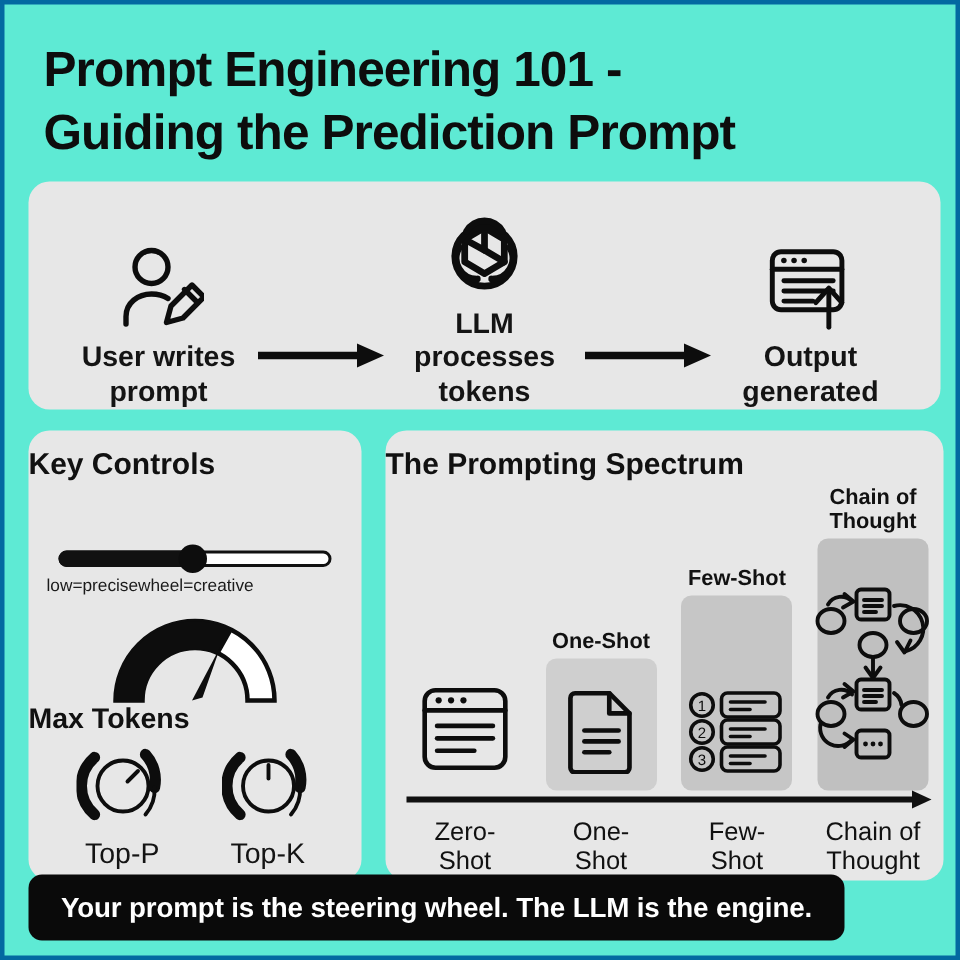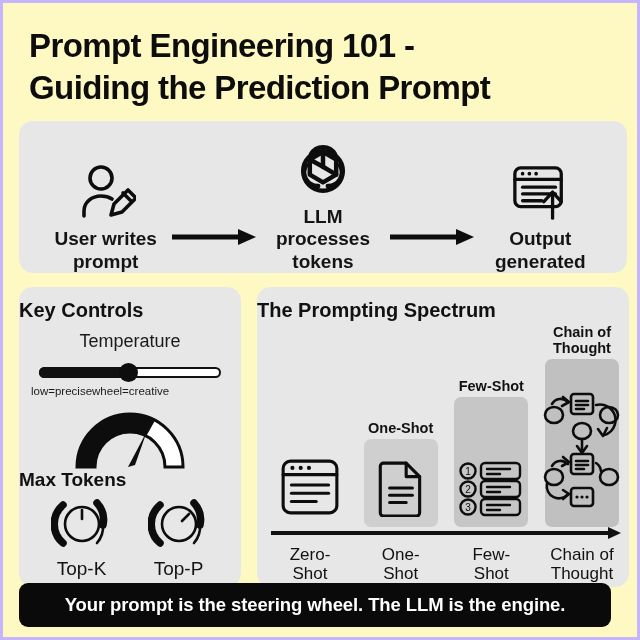--- a/index.html
+++ b/index.html
@@ -4,22 +4,22 @@
 <style>
   html, body {
     margin: 0;
     padding: 0;
     background: #ffffff;
   }
   .page {
     position: relative;
     width: 640px;
     height: 640px;
-    background: #fef9c3;
-    border: 3px solid #c4b5fd;
+    background: #5eead4;
+    border: 3px solid #0369a1;
     box-sizing: border-box;
     font-family: "Liberation Sans", sans-serif;
     color: #111111;
     overflow: hidden;
     padding-left: 12px;
   }
 
   
   .title-block {
     position: absolute;
@@ -286,21 +286,21 @@
     font-weight: normal;
     line-height: 1.14;
     color: #111111;
   }
 
   
   #footer-banner {
     position: absolute;
     left: 16px;
     bottom: 10px;
-    width: 592px;
+    width: 544px;
     height: 44px;
     background: #0a0a0a;
     border-radius: 9px;
     display: flex;
     align-items: center;
     justify-content: center;
   }
   .footer-text {
     color: #ffffff;
     font-size: 18.5px;
@@ -379,21 +379,20 @@
           </svg>
         </div>
         <div class="flow-label">Output<br>generated</div>
       </div>
 
     </div>
   </div>
 
   <div class="panel" id="controls-panel">
     <div class="panel-title">Key Controls</div>
-    <div class="ctl-sub">Temperature</div>
 
     <div class="slider-wrap">
       <div class="slider-track"></div>
       <div class="slider-fill"></div>
       <div class="slider-thumb"></div>
     </div>
 
     <div class="slider-ends">
       <span>low=precise</span>
       <span>wheel=creative</span>
@@ -403,43 +402,43 @@
       <svg width="126" height="68" viewBox="0 0 126 68">
         <path d="M10 62 A53 53 0 0 1 116 62 L98 62 A35 35 0 0 0 28 62 Z" fill="#ffffff" stroke="#0d0d0d" stroke-width="3"></path>
         <path d="M10 62 A53 53 0 0 1 88 15.5 L79 31.5 A35 35 0 0 0 28 62 Z" fill="#0d0d0d"></path>
         <path d="M61 62 L80 26 L68 60 Z" fill="#0d0d0d"></path>
       </svg>
     </div>
 
     <div class="gauge-label">Max Tokens</div>
 
     <div class="knob-row">
+      <div class="knob-item">
+        <span>
+          <svg width="62" height="58" viewBox="0 0 62 58" fill="none" stroke="#0d0d0d" stroke-linecap="round">
+            <circle cx="31" cy="29" r="17" stroke-width="2.6"></circle>
+            <path d="M12 10 A25 25 0 0 0 12 48" stroke-width="7.5"></path>
+            <path d="M46 8 A25 25 0 0 1 52 30" stroke-width="7.5"></path>
+            <path d="M52 30 A25 25 0 0 1 46 48" stroke-width="2.6"></path>
+            <line x1="41" y1="19" x2="34" y2="26" stroke-width="2.6"></line>
+          </svg>
+        </span>
+        <span class="knob-label">Top-P</span>
+      </div>
       <div class="knob-item">
         <span>
           <svg width="62" height="58" viewBox="0 0 62 58" fill="none" stroke="#0d0d0d" stroke-linecap="round">
             <circle cx="31" cy="29" r="17" stroke-width="2.6"></circle>
             <path d="M12 10 A25 25 0 0 0 12 48" stroke-width="7.5"></path>
             <path d="M46 8 A25 25 0 0 1 52 30" stroke-width="7.5"></path>
             <path d="M52 30 A25 25 0 0 1 46 48" stroke-width="2.6"></path>
             <line x1="31" y1="15" x2="31" y2="24" stroke-width="2.6"></line>
           </svg>
         </span>
         <span class="knob-label">Top-K</span>
-      </div>
-      <div class="knob-item">
-        <span>
-          <svg width="62" height="58" viewBox="0 0 62 58" fill="none" stroke="#0d0d0d" stroke-linecap="round">
-            <circle cx="31" cy="29" r="17" stroke-width="2.6"></circle>
-            <path d="M12 10 A25 25 0 0 0 12 48" stroke-width="7.5"></path>
-            <path d="M46 8 A25 25 0 0 1 52 30" stroke-width="7.5"></path>
-            <path d="M52 30 A25 25 0 0 1 46 48" stroke-width="2.6"></path>
-            <line x1="41" y1="19" x2="34" y2="26" stroke-width="2.6"></line>
-          </svg>
-        </span>
-        <span class="knob-label">Top-P</span>
       </div>
     </div>
   </div>
 
   <div class="panel" id="spectrum-panel">
     <div class="panel-title">The Prompting Spectrum</div>
 
     <div class="spectrum-inner">
       <div class="spec-cols">
 

